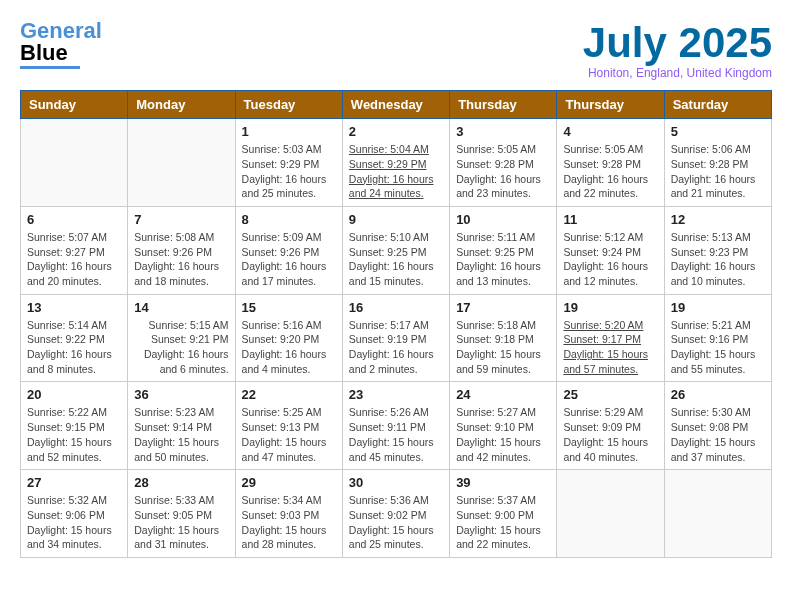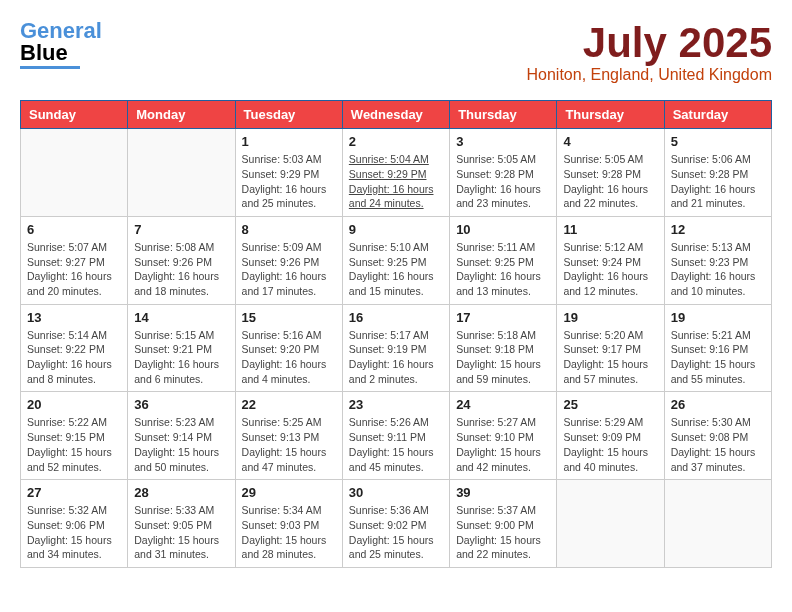--- a/index.html
+++ b/index.html
@@ -7,21 +7,21 @@
       font-family: Arial, sans-serif;
       background: #fff;
       width: 792px;
       min-height: 612px;
       padding: 20px;
     }
     .header {
       display: flex;
       justify-content: space-between;
       align-items: flex-start;
-      margin-bottom: 16px;
+      margin-bottom: 10px;
     }
     .logo {
       display: flex;
       flex-direction: column;
       align-items: flex-start;
     }
     .logo-text {
       font-size: 22px;
       font-weight: bold;
       color: #1a3a5c;
@@ -35,34 +35,34 @@
       height: 3px;
       background: #4a90d9;
       margin-top: 2px;
     }
     .title-block {
       text-align: right;
     }
     .month-year {
       font-size: 42px;
       font-weight: bold;
-      color: #7f1d1d;
+      color: #0369a1;
       line-height: 1.1;
     }
     .location {
-      font-size: 16px;
-      color: #c2410c;
+      font-size: 12px;
+      color: #8b5cf6;
     }
     .calendar {
       width: 100%;
       border-collapse: collapse;
       border: 1px solid #ccc;
     }
     .calendar th {
-      background: #ef4444;
+      background: #a16207;
       color: #fff;
       font-size: 13px;
       font-weight: bold;
       padding: 6px 8px;
       text-align: left;
       border: 1px solid #2060a0;
     }
     .calendar td {
       border: 1px solid #ccc;
       vertical-align: top;
@@ -211,21 +211,21 @@
       <tr>
         <td>
           <div class="day-number">13</div>
           <div class="day-info" style="white-space: pre-line;">Sunrise: 5:14 AM
 Sunset: 9:22 PM
 Daylight: 16 hours
 and 8 minutes.</div>
         </td>
         <td>
           <div class="day-number">14</div>
-          <div class="day-info" style="white-space: pre-line;">Sunrise: 5:15 AM
+          <div class="day-info" style="white-space: pre-line; text-align: right;">Sunrise: 5:15 AM
 Sunset: 9:21 PM
 Daylight: 16 hours
 and 6 minutes.</div>
         </td>
         <td>
           <div class="day-number">15</div>
           <div class="day-info" style="white-space: pre-line;">Sunrise: 5:16 AM
 Sunset: 9:20 PM
 Daylight: 16 hours
 and 4 minutes.</div>
@@ -239,21 +239,21 @@
         </td>
         <td>
           <div class="day-number">17</div>
           <div class="day-info" style="white-space: pre-line;">Sunrise: 5:18 AM
 Sunset: 9:18 PM
 Daylight: 15 hours
 and 59 minutes.</div>
         </td>
         <td>
           <div class="day-number">19</div>
-          <div class="day-info" style="white-space: pre-line;">Sunrise: 5:20 AM
+          <div class="day-info" style="white-space: pre-line; text-decoration: underline;">Sunrise: 5:20 AM
 Sunset: 9:17 PM
 Daylight: 15 hours
 and 57 minutes.</div>
         </td>
         <td>
           <div class="day-number">19</div>
           <div class="day-info" style="white-space: pre-line;">Sunrise: 5:21 AM
 Sunset: 9:16 PM
 Daylight: 15 hours
 and 55 minutes.</div>

